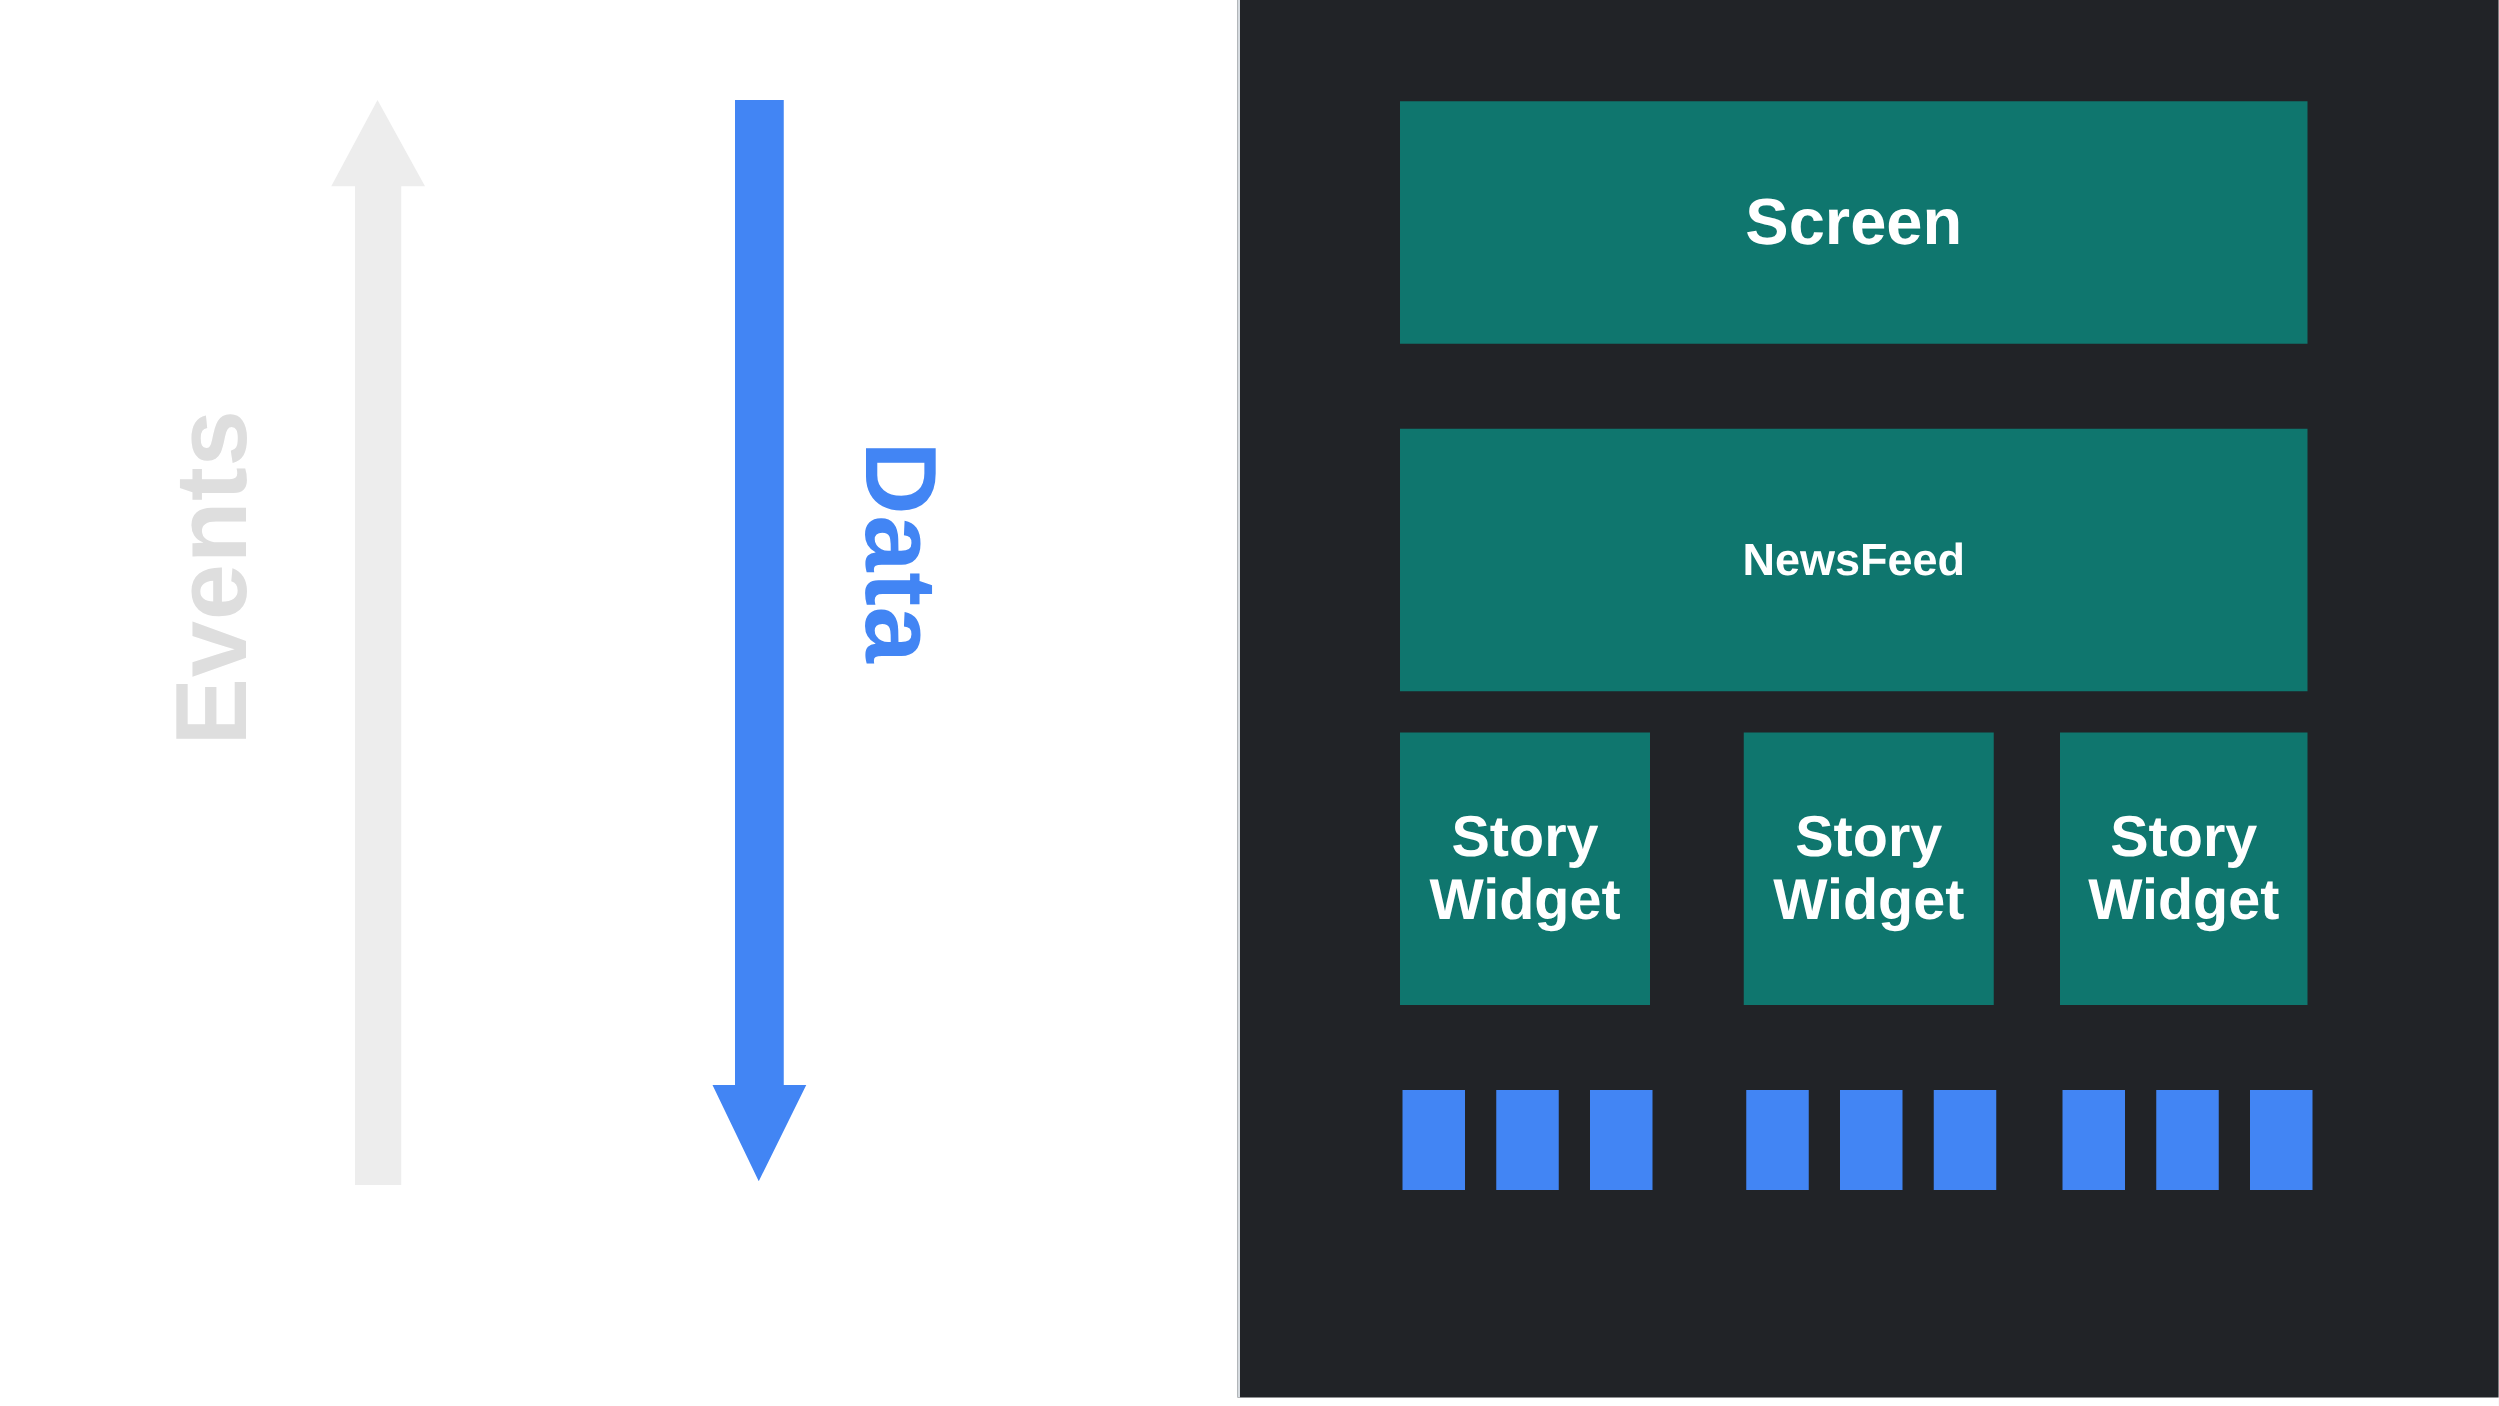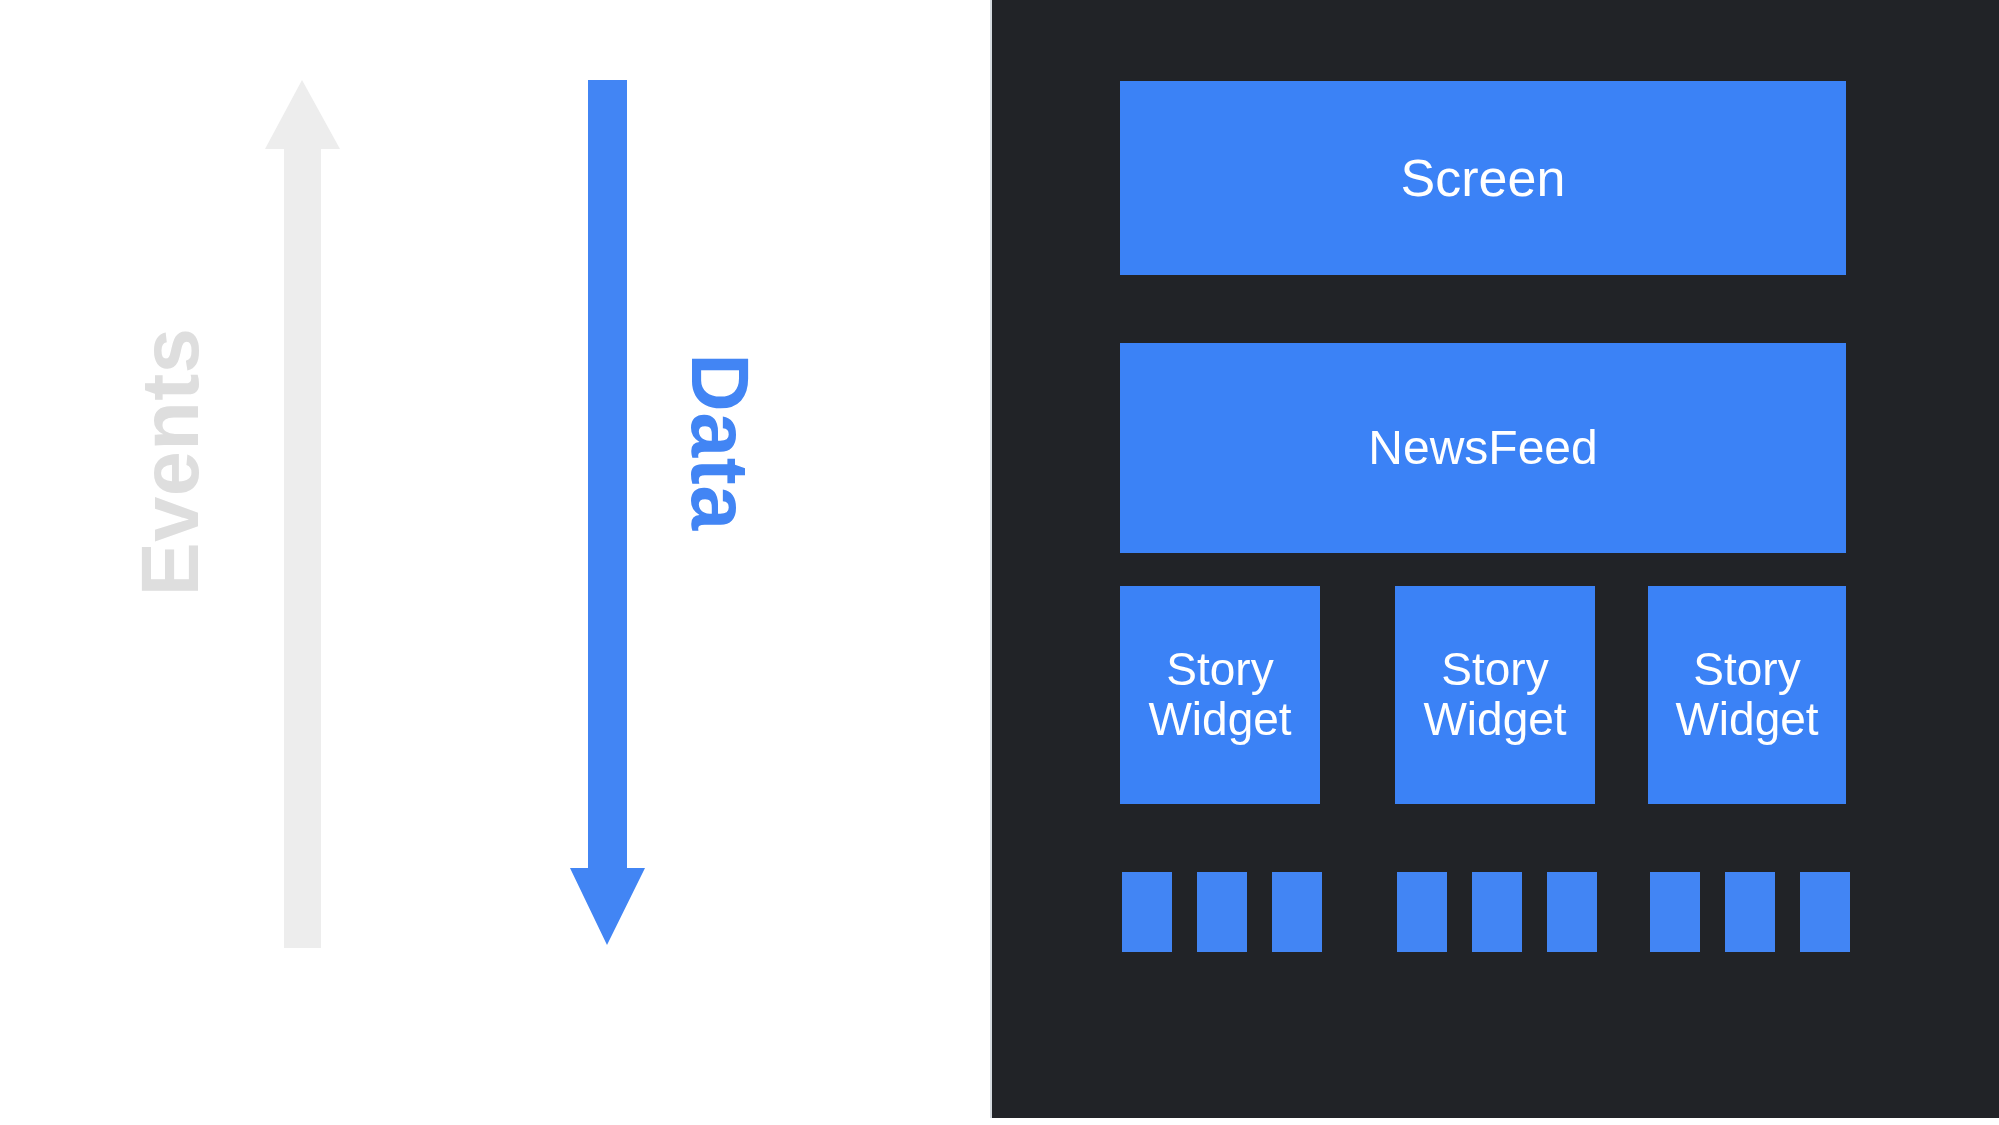--- a/index.html
+++ b/index.html
@@ -70,44 +70,44 @@
     left: 990px;
     top: 0;
     width: 1009px;
     height: 1118px;
     background: #212327;
     border-left: 2px solid #d6dbe0;
   }
 
   .comp-box {
     position: absolute;
-    background: #3b82f6;
+    background: #0f766e;
     color: #ffffff;
     display: flex;
     align-items: center;
     justify-content: center;
     text-align: center;
-    font-weight: 400;
+    font-weight: 700;
     line-height: 1.08;
   }
 
   #box-screen {
     left: 128px;
     top: 81px;
     width: 726px;
     height: 194px;
     font-size: 52px;
   }
 
   #box-newsfeed {
     left: 128px;
     top: 343px;
     width: 726px;
     height: 210px;
-    font-size: 48px;
+    font-size: 36px;
   }
 
   .story-widget {
     top: 586px;
     height: 218px;
     font-size: 46px;
   }
 
   #story-widget-1 { left: 128px;  width: 200px; }
   #story-widget-2 { left: 403px;  width: 200px; }

